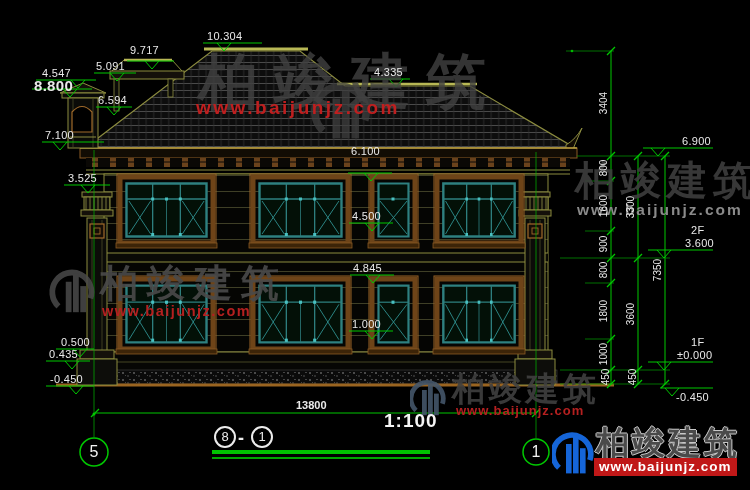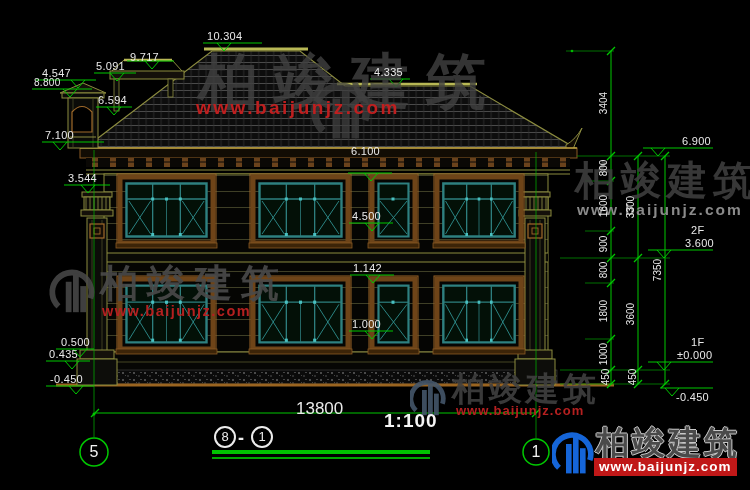--- a/index.html
+++ b/index.html
@@ -1,23 +1,23 @@
 <!DOCTYPE html>
 <html><head>
 <meta charset="utf-8">
 <style>
   html,body{margin:0;padding:0;background:#000;}
   #canvas{position:relative;width:750px;height:490px;background:#000;overflow:hidden;
           font-family:"Liberation Sans",sans-serif;}
   #drawing{position:absolute;left:0;top:0;}
   .lvl{position:absolute;color:#e9e9e9;font-size:11px;white-space:nowrap;letter-spacing:.3px;}
-  .lvl.sm{font-size:10px;}
+  .lvl.sm{font-size:15px;font-weight:bold;}
   .vdim{position:absolute;color:#e9e9e9;font-size:10px;white-space:nowrap;
         transform:translate(-50%,-50%) rotate(-90deg);}
-  .hdim{position:absolute;color:#e9e9e9;font-size:17px;white-space:nowrap;}
+  .hdim{position:absolute;color:#e9e9e9;font-size:11px;white-space:nowrap;font-weight:bold;}
   .axis-digit{position:absolute;color:#f2f2f2;font-size:16px;transform:translate(-50%,-50%);}
   .wm-cn{position:absolute;font-weight:bold;white-space:nowrap;line-height:1;}
   .wm-url{position:absolute;font-weight:bold;white-space:nowrap;line-height:1;font-style:normal;}
   .title-circle{position:absolute;box-sizing:border-box;border:2px solid #ececec;border-radius:50%;
         width:22px;height:22px;color:#ececec;font-size:13px;text-align:center;line-height:18px;}
   .title-dash{position:absolute;color:#ececec;font-size:18px;font-weight:bold;}
   .title-name{position:absolute;color:#f5f5f5;font-size:27px;font-weight:bold;letter-spacing:2px;line-height:1;}
   .title-scale{position:absolute;color:#f5f5f5;font-size:19px;font-weight:bold;letter-spacing:1px;}
   .u1{position:absolute;left:212px;top:450px;width:218px;height:4px;background:#00c400;}
   .u2{position:absolute;left:212px;top:457px;width:218px;height:2px;background:#00a800;}
@@ -235,35 +235,35 @@
 <span class="wm-cn" style="left:575px;top:160px;font-size:40px;letter-spacing:6px;color:#3e3e3e;opacity:.9">柏竣建筑</span>
 <span class="wm-url" style="left:577px;top:202px;font-size:15.5px;letter-spacing:2px;color:#8a8a8a">www.baijunjz.com</span>
 
 <span class="wm-cn" style="left:452px;top:372px;font-size:33px;letter-spacing:4px;color:#404040;opacity:.9">柏竣建筑</span>
 <span class="wm-url" style="left:456px;top:404px;font-size:13px;letter-spacing:1px;color:#b52020">www.baijunjz.com</span>
 
 <span class="wm-cn wm-outline" style="left:596px;top:426px;font-size:33px;letter-spacing:3px;color:#4a4a4a">柏竣建筑</span>
 <span class="wm-url url-band" style="left:594px;top:458px;font-size:13.5px">www.baijunjz.com</span>
 
 <span class="lvl" style="left:207px;top:30px">10.304</span>
-<span class="lvl" style="left:130px;top:51px">9.717</span>
+<span class="lvl" style="left:130px;top:44px">9.717</span>
 <span class="lvl" style="left:96px;top:60px">5.091</span>
 <span class="lvl" style="left:42px;top:67px">4.547</span>
 <span class="lvl sm" style="left:34px;top:77px">8.800</span>
 <span class="lvl" style="left:98px;top:94px">6.594</span>
 <span class="lvl" style="left:45px;top:129px">7.100</span>
-<span class="lvl" style="left:68px;top:172px">3.544</span>
+<span class="lvl" style="left:68px;top:172px">3.525</span>
 <span class="lvl" style="left:61px;top:336px">0.500</span>
 <span class="lvl" style="left:49px;top:348px">0.435</span>
 <span class="lvl" style="left:50px;top:373px">-0.450</span>
 
 <span class="lvl" style="left:374px;top:66px">4.335</span>
 <span class="lvl" style="left:351px;top:145px">6.100</span>
 <span class="lvl" style="left:352px;top:210px">4.500</span>
-<span class="lvl" style="left:353px;top:262px">1.142</span>
+<span class="lvl" style="left:353px;top:262px">4.845</span>
 <span class="lvl" style="left:352px;top:318px">1.000</span>
 
 <span class="lvl" style="left:682px;top:135px">6.900</span>
 <span class="lvl" style="left:691px;top:224px">2F</span>
 <span class="lvl" style="left:685px;top:237px">3.600</span>
 <span class="lvl" style="left:691px;top:336px">1F</span>
 <span class="lvl" style="left:677px;top:349px">±0.000</span>
 <span class="lvl" style="left:676px;top:391px">-0.450</span>
 
 <span class="vdim" style="left:603px;top:103px">3404</span>

